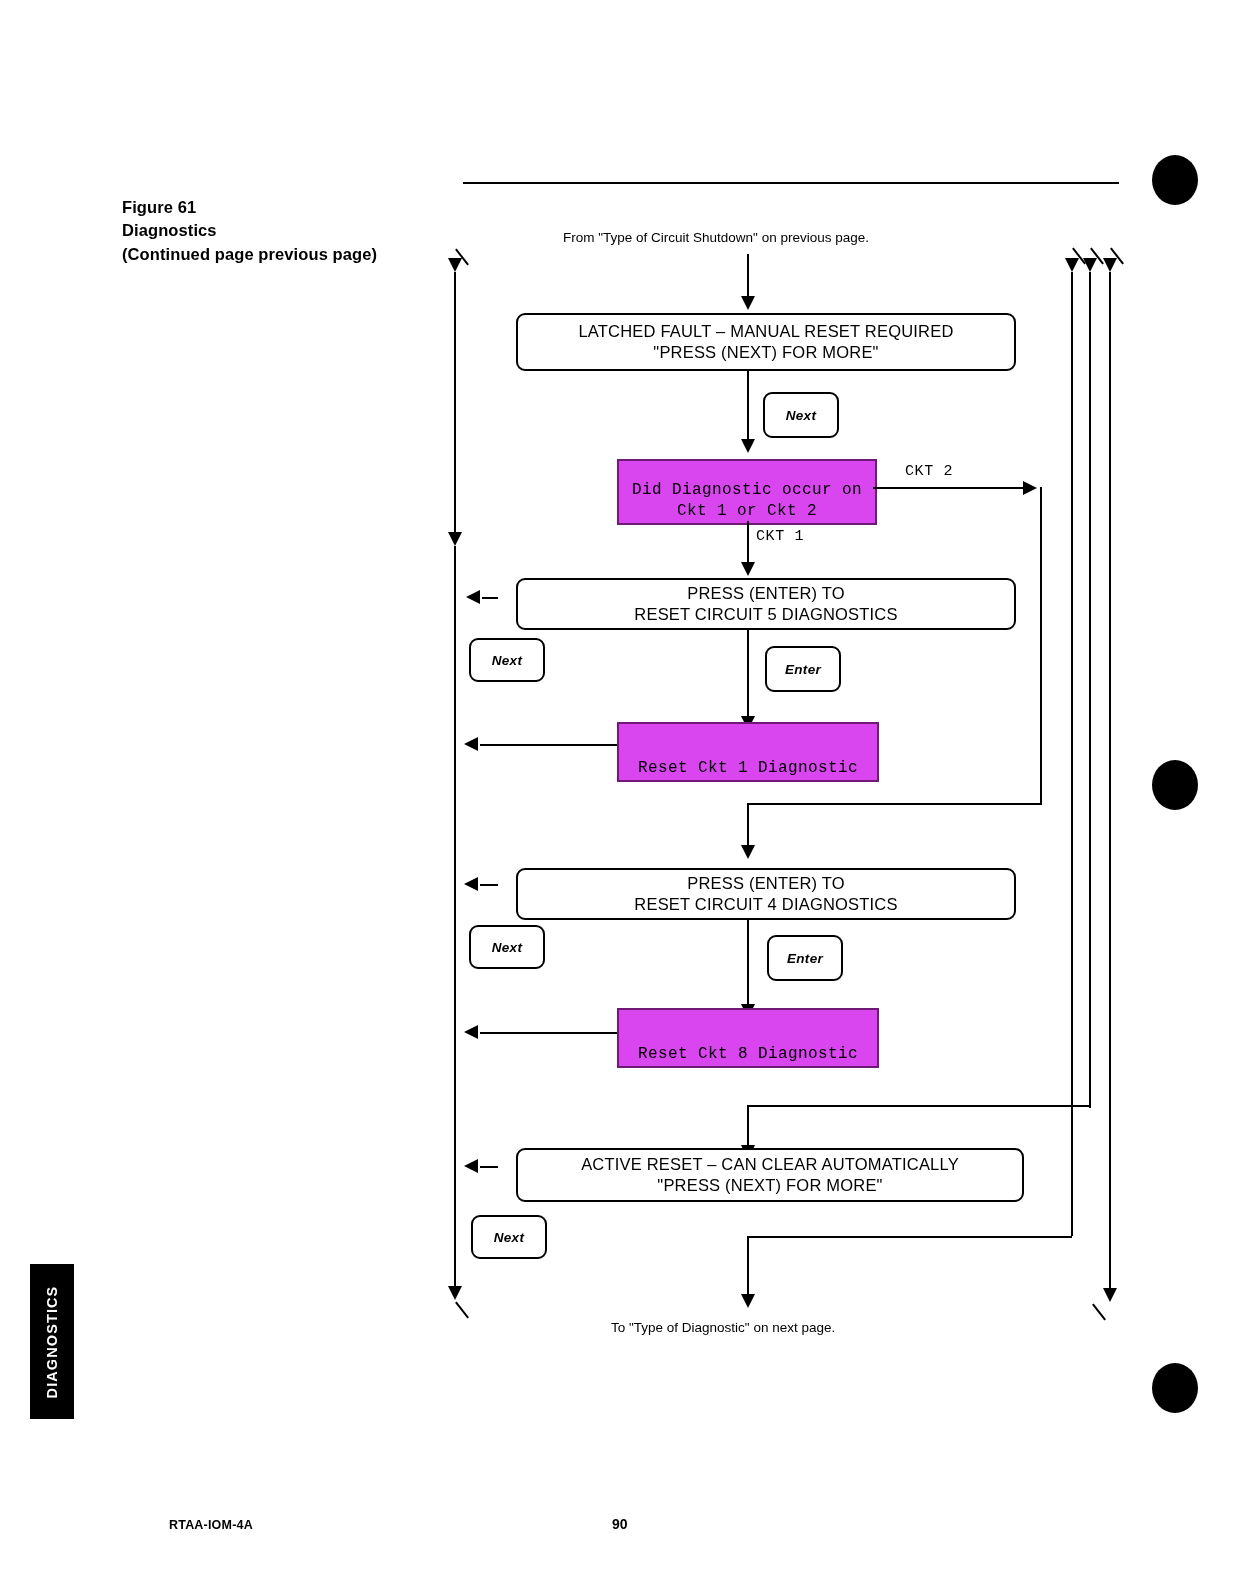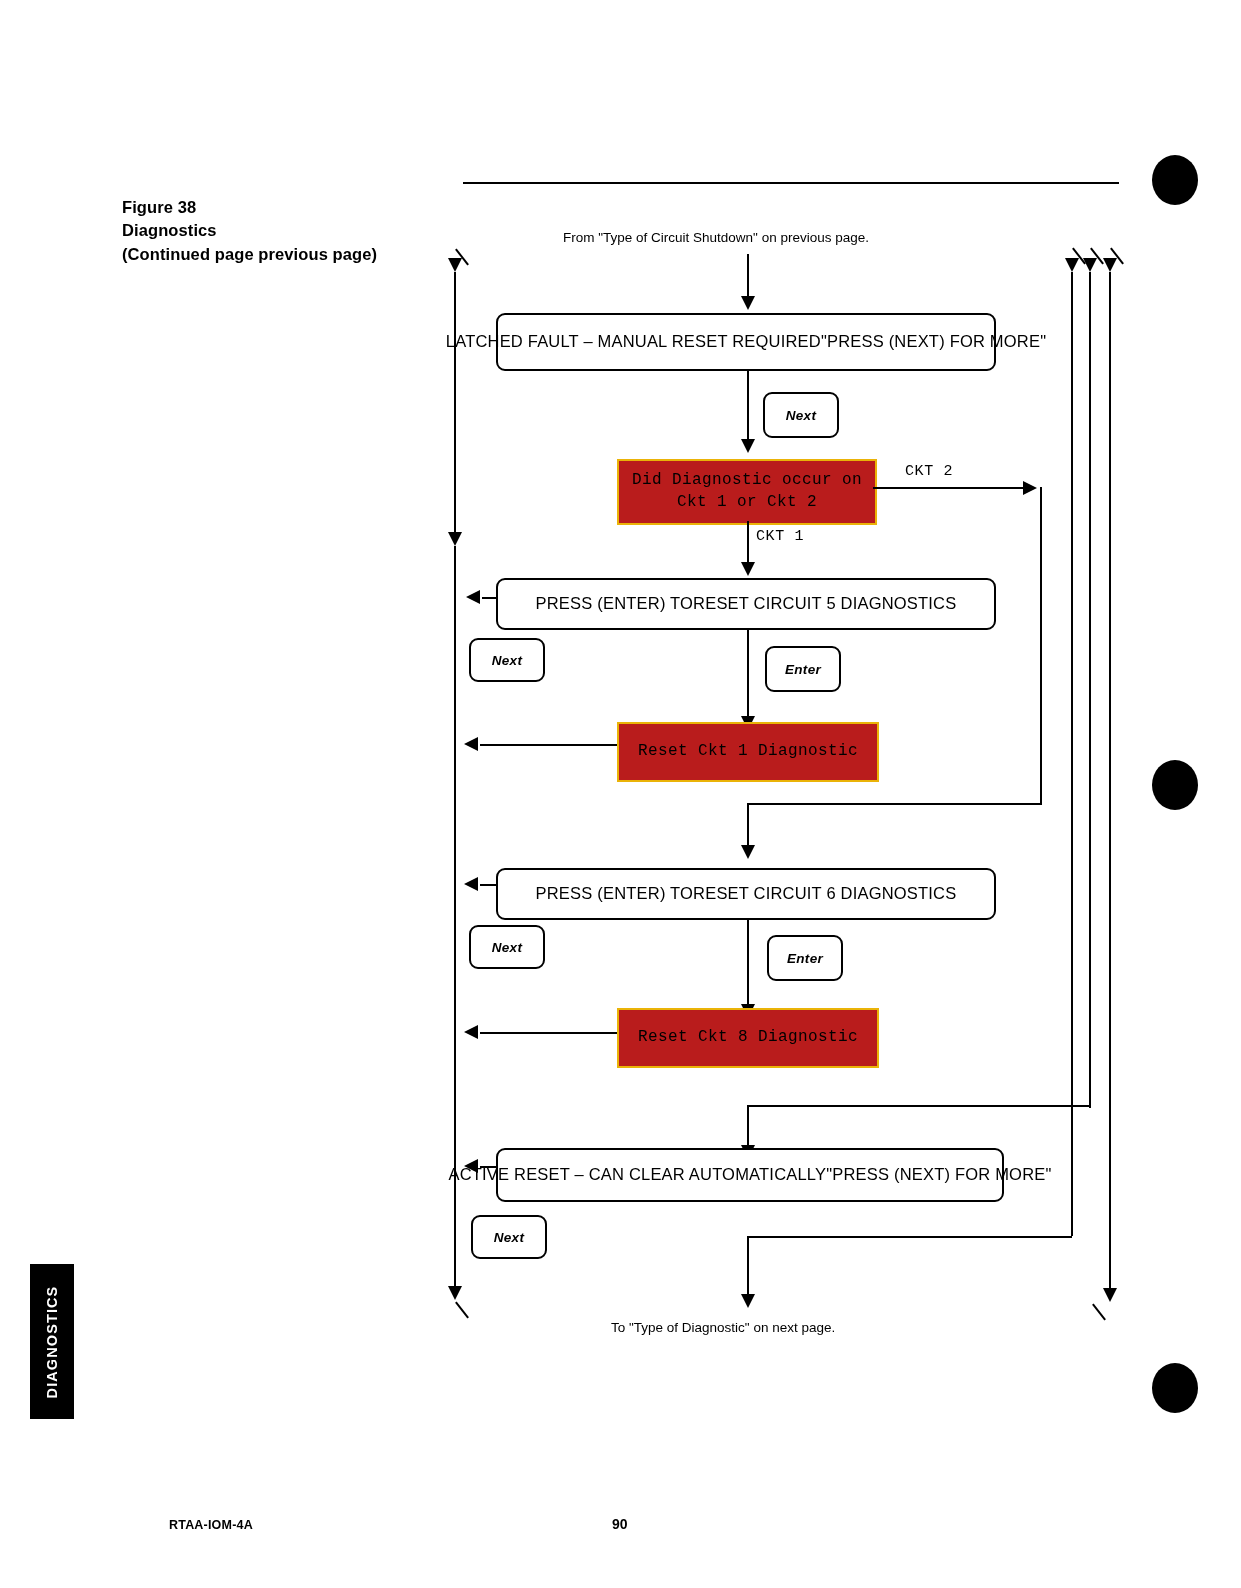--- a/index.html
+++ b/index.html
@@ -28,27 +28,27 @@
   #footer-doc{position:absolute;left:133px;top:1518px;font-size:12.5px;font-weight:bold;letter-spacing:.2px;padding-left:36px;}
   #footer-page{position:absolute;left:612px;top:1516px;font-size:14px;font-weight:bold;}
 
   
   .flow-note{position:absolute;font-size:13.5px;white-space:nowrap;}
   #note-from{left:563px;top:230px;}
   #note-to{left:611px;top:1320px;}
 
   
   .pbox{position:absolute;border:2px solid #000;border-radius:9px;background:#fff;
-        display:flex;flex-direction:row;align-items:center;justify-content:center;
-        font-size:16.5px;line-height:1.28;text-align:center;letter-spacing:.2px;}
+        display:flex;flex-direction:column;align-items:center;justify-content:center;
+        font-size:16.5px;line-height:1.28;text-align:center;letter-spacing:.2px;margin-left:20px;}
   .pbox div{white-space:nowrap;}
 
   
-  .mbox{position:absolute;border:2px solid #eab308;background:#b91c1c;
-        display:flex;flex-direction:column;align-items:center;justify-content:center;
+  .mbox{position:absolute;border:2px solid #701a75;background:#d946ef;
+        display:flex;flex-direction:column;align-items:center;justify-content:flex-end;
         font-family:"Liberation Mono",monospace;
         font-size:16px;line-height:1.35;text-align:center;letter-spacing:.4px;}
   .mbox div{white-space:nowrap;}
 
   
   .keybtn{position:absolute;border:2px solid #000;border-radius:9px;background:#fff;
           display:flex;align-items:center;justify-content:center;
           font-size:13.5px;font-weight:bold;font-style:italic;letter-spacing:.3px;}
 
   
@@ -70,21 +70,21 @@
 
 <div class="page">
 
   <div class="reg-dot" style="left:1152px;top:155px;"></div>
   <div class="reg-dot" style="left:1152px;top:760px;"></div>
   <div class="reg-dot" style="left:1152px;top:1363px;"></div>
 
   <div id="top-rule"></div>
 
   <div id="fig-caption">
-    <div>Figure 38</div>
+    <div>Figure 61</div>
     <div>Diagnostics</div>
     <div>(Continued page previous page)</div>
   </div>
 
   <div class="brk" style="left:461px;top:247px;"></div>
   <div class="arr-d" style="left:448px;top:258px;"></div>
   <div class="v" style="left:454px;top:272px;height:262px;"></div>
   <div class="arr-d" style="left:448px;top:532px;"></div>
   <div class="v" style="left:454px;top:546px;height:740px;"></div>
   <div class="arr-d" style="left:448px;top:1286px;"></div>
@@ -148,21 +148,21 @@
   <div class="keybtn" style="left:765px;top:646px;width:72px;height:42px;">Enter</div>
 
   <div class="mbox" style="left:617px;top:722px;width:258px;height:56px;">
     <div>Reset Ckt 1 Diagnostic</div>
   </div>
   <div class="h" style="left:480px;top:744px;width:137px;"></div>
   <div class="arr-l" style="left:464px;top:737px;"></div>
 
   <div class="pbox" style="left:496px;top:868px;width:496px;height:48px;">
     <div>PRESS (ENTER) TO</div>
-    <div>RESET CIRCUIT 6 DIAGNOSTICS</div>
+    <div>RESET CIRCUIT 4 DIAGNOSTICS</div>
   </div>
   <div class="h" style="left:480px;top:884px;width:18px;"></div>
   <div class="arr-l" style="left:464px;top:877px;"></div>
   <div class="keybtn" style="left:469px;top:925px;width:72px;height:40px;">Next</div>
 
   <div class="v" style="left:747px;top:918px;height:88px;"></div>
   <div class="arr-d" style="left:741px;top:1004px;"></div>
   <div class="keybtn" style="left:767px;top:935px;width:72px;height:42px;">Enter</div>
 
   <div class="mbox" style="left:617px;top:1008px;width:258px;height:56px;">

